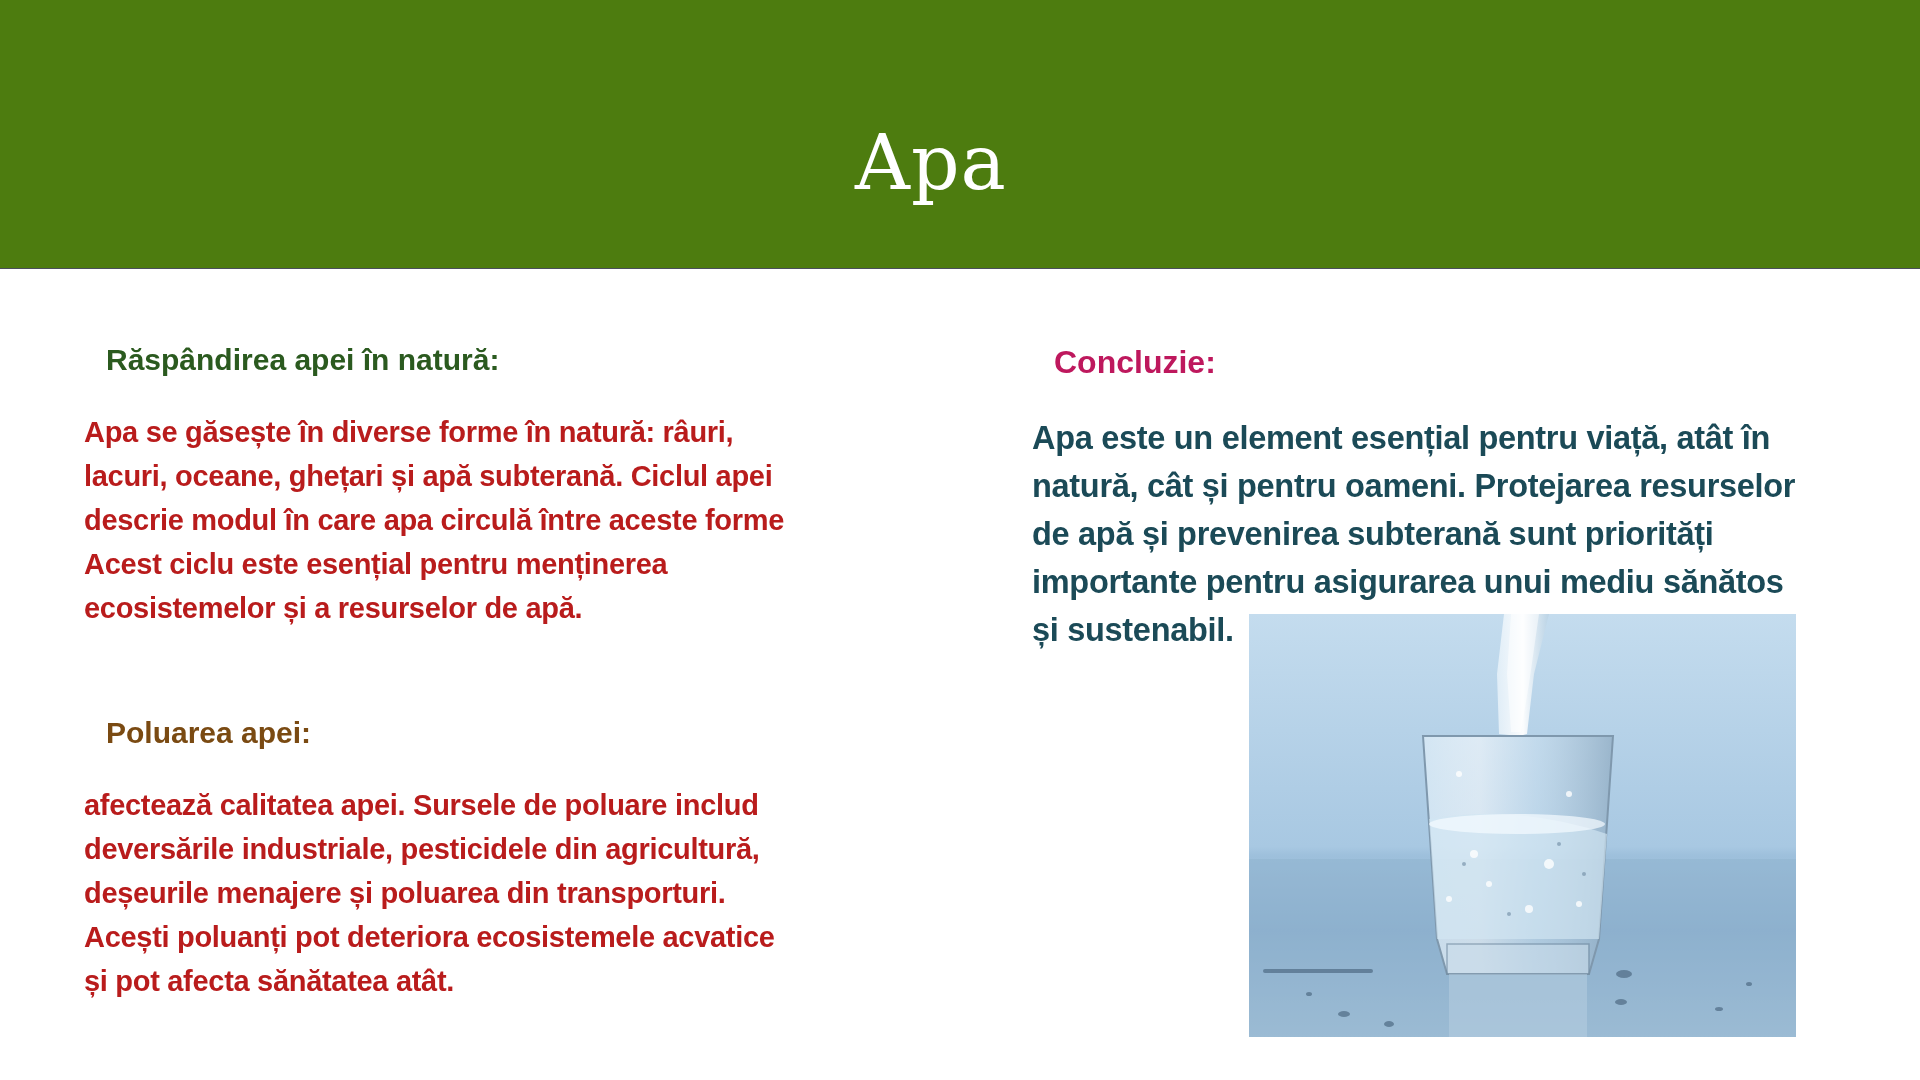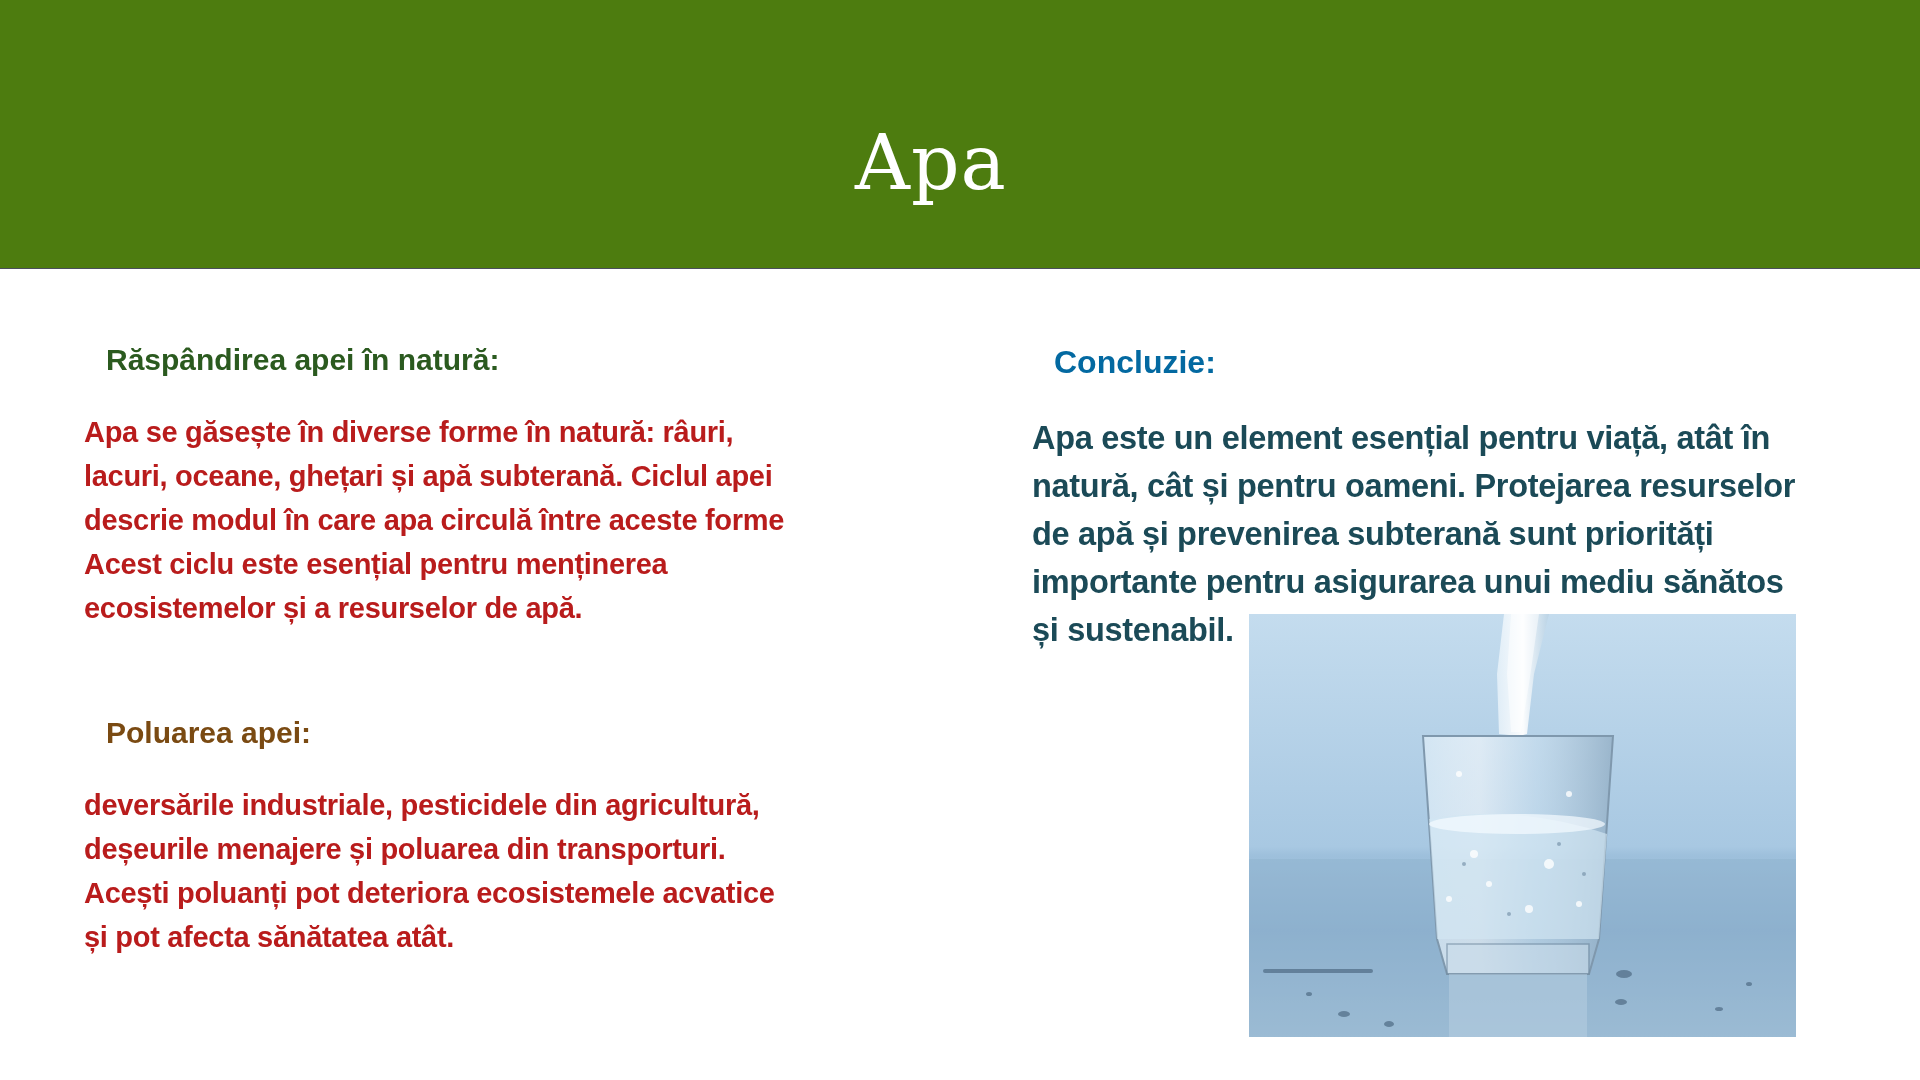--- a/index.html
+++ b/index.html
@@ -52,21 +52,21 @@
       position: absolute;
       left: 16px;
       margin: 6px;
       font-weight: bold;
       font-size: 30px;
       line-height: 36px;
       white-space: nowrap;
     }
     .heading-green { color: #2b5a1f; top: 336px; }
     .heading-brown { color: #7a4a12; top: 709px; }
-    .heading-teal  { color: #0369a1; top: 338px; font-size: 32px; }
+    .heading-teal  { color: #be185d; top: 338px; font-size: 32px; }
 
     .body-text {
       position: absolute;
       left: 0;
       margin: 0;
       font-weight: bold;
       color: #b91c1c;
       font-size: 29px;
       line-height: 44px;
       letter-spacing: -0.3px;
@@ -111,20 +111,21 @@
   <p class="body-text body-1">
     <span class="line">Apa se găsește în diverse forme în natură: râuri,</span>
     <span class="line">lacuri, oceane, ghețari și apă subterană. Ciclul apei</span>
     <span class="line">descrie modul în care apa circulă între aceste forme</span>
     <span class="line">Acest ciclu este esențial pentru menținerea</span>
     <span class="line">ecosistemelor și a resurselor de apă.</span>
   </p>
 
   <h2 class="section-heading heading-brown">Poluarea apei:</h2>
   <p class="body-text body-2">
+    <span class="line">afectează calitatea apei. Sursele de poluare includ</span>
     <span class="line">deversările industriale, pesticidele din agricultură,</span>
     <span class="line">deșeurile menajere și poluarea din transporturi.</span>
     <span class="line">Acești poluanți pot deteriora ecosistemele acvatice</span>
     <span class="line">și pot afecta sănătatea atât.</span>
   </p>
 </div>
 
 <div class="col-right">
   <h2 class="section-heading heading-teal">Concluzie:</h2>
   <p class="body-teal">

